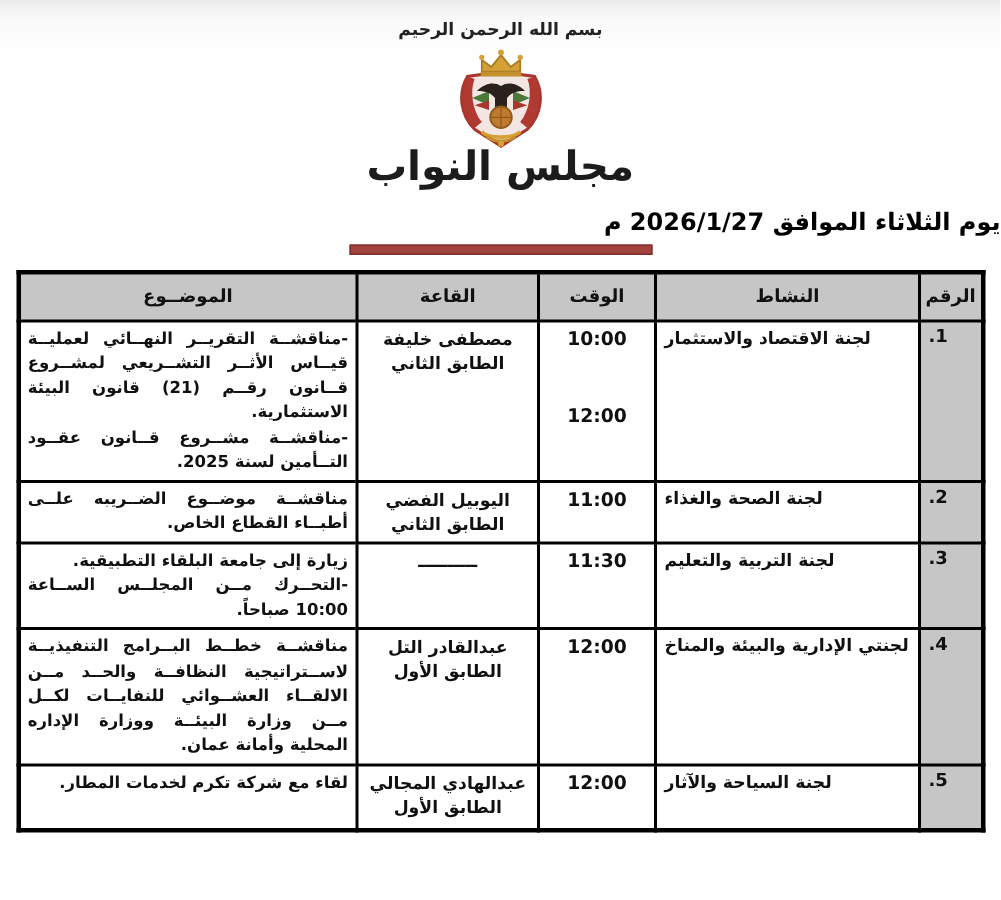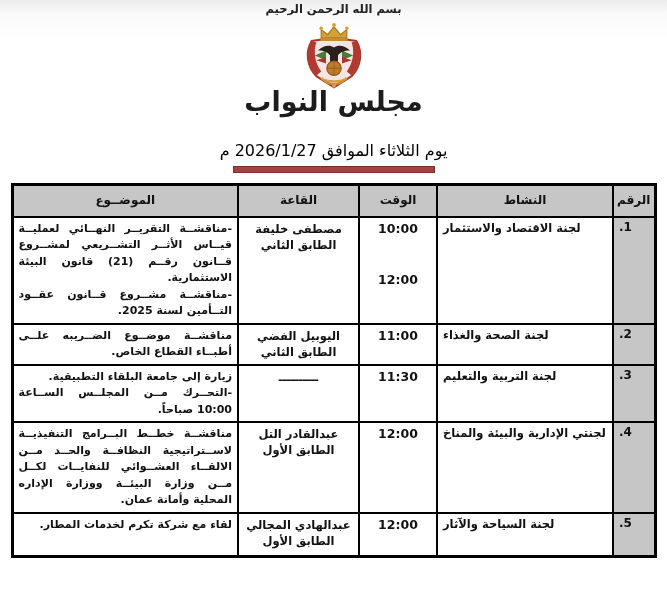--- a/index.html
+++ b/index.html
@@ -11,21 +11,21 @@
   }
   .page {
     position:relative;
     width:667px; height:600px;
     overflow:hidden;
     direction:rtl;
     background:linear-gradient(#ececec 0px, #fafafa 14px, #ffffff 40px);
   }
   .basmala {
     text-align:center;
-    padding-top:2px;
+    padding-top:12px;
     font-size:11.5px;
     font-weight:bold;
     color:#222;
   }
   .emblem-wrap { display:flex; justify-content:center; margin-top:4px; }
   .emblem-wrap svg { width:80px; height:74px; }
   .org-name {
     text-align:center;
     font-size:27px;
     font-weight:bold;
@@ -34,24 +34,24 @@
     color:#1c1c1c;
   }
   .doc-title {
     text-align:center;
     font-size:19px;
     font-weight:bold;
     margin-top:14px;
     color:#000;
   }
   .doc-date {
-    text-align:center;
+    text-align:right;
     font-size:16px;
-    font-weight:normal;
-    margin-top:24px;
+    font-weight:bold;
+    margin-top:11px;
     color:#000;
   }
   .date-underline {
     width:202px; height:7px;
     margin:6px auto 0 auto;
     background:#a34340;
     border:1px solid #7c2f2c;
   }
   table.activities {
     width:643px;

